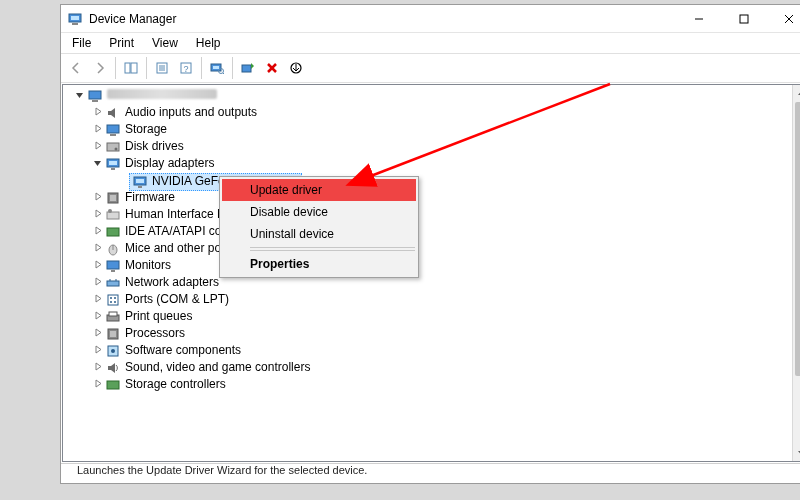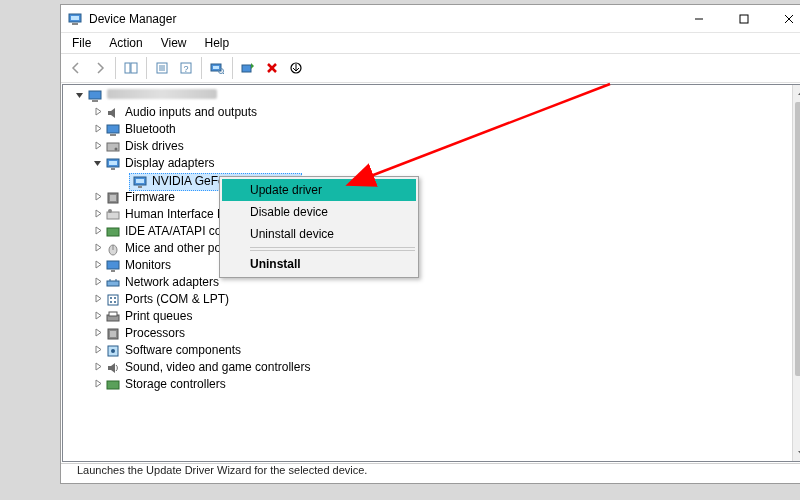--- a/index.html
+++ b/index.html
@@ -139,21 +139,21 @@
     padding: 2px;
     width: 200px;
     z-index: 50;
   }
   .ctx .ci {
     height: 22px;
     display: flex; align-items: center;
     padding-left: 28px;
     position: relative;
   }
-  .ctx .ci.highlight { background: #14b8a6; }
+  .ctx .ci.highlight { background: #ef4444; }
   .ctx .csep { height:1px; background:#c7c7c7; margin: 2px 1px 2px 28px; }
   .ctx .bold { font-weight: 700; }
   
   .arrow {
     position: absolute;
     z-index: 60;
     pointer-events: none;
   }
 </style>
 </head>
@@ -186,21 +186,21 @@
         <svg width="10" height="10" viewBox="0 0 10 10">
             <line x1="1" y1="1" x2="9" y2="9" stroke="#000"></line>
             <line x1="9" y1="1" x2="1" y2="9" stroke="#000"></line>
           </svg>
       </div>
     </div>
   </div>
 
   <div class="menubar">
     <span class="mi">File</span>
-    <span class="mi">Action</span>
+    <span class="mi">Print</span>
     <span class="mi">View</span>
     <span class="mi">Help</span>
   </div>
 
   <div class="toolbar">
     <div class="tb-btn disabled">
       <svg width="14" height="14" viewBox="0 0 14 14">
           <path d="M9 2 L4 7 L9 12" fill="none" stroke="#000" stroke-width="1.5"></path>
         </svg>
     </div>
@@ -295,21 +295,21 @@
             <svg width="9" height="9" viewBox="0 0 9 9">
               <path d="M3 1 L3 8 L8 4.5 Z" fill="none" stroke="#808080"></path>
             </svg>
           </span>
           <span class="nico">
             <svg width="16" height="16" viewBox="0 0 16 16">
               <rect x="2" y="3" width="12" height="8" fill="#4a90d9" stroke="#2b5c8a"></rect>
               <rect x="5" y="12" width="6" height="2" fill="#888"></rect>
             </svg>
           </span>
-          <span class="nlabel">Bluetooth</span>
+          <span class="nlabel">Storage</span>
         </div>
         <div class="node d1">
           <span class="twisty">
             <svg width="9" height="9" viewBox="0 0 9 9">
               <path d="M3 1 L3 8 L8 4.5 Z" fill="none" stroke="#808080"></path>
             </svg>
           </span>
           <span class="nico">
             <svg width="16" height="16" viewBox="0 0 16 16">
               <rect x="2" y="4" width="12" height="8" fill="#bcbcbc" stroke="#6b6b6b"></rect>
@@ -547,21 +547,21 @@
   </div>
   <div class="ci">
     <span>Disable device</span>
   </div>
   <div class="ci">
     <span>Uninstall device</span>
   </div>
   <div class="csep"></div>
   <div class="csep"></div>
   <div class="ci bold">
-    <span>Uninstall</span>
+    <span>Properties</span>
   </div>
 </div>
 
 <svg class="arrow" style="left:0;top:0" width="800" height="500">
   <defs>
     <marker id="ah" markerWidth="12" markerHeight="10" refX="10" refY="5" orient="auto">
       <path d="M0 0 L12 5 L0 10 Z" fill="#ff0000"></path>
     </marker>
   </defs>
   <line x1="610" y1="84" x2="350" y2="184" stroke="#ff0000" stroke-width="2.5" marker-end="url(#ah)"></line>

